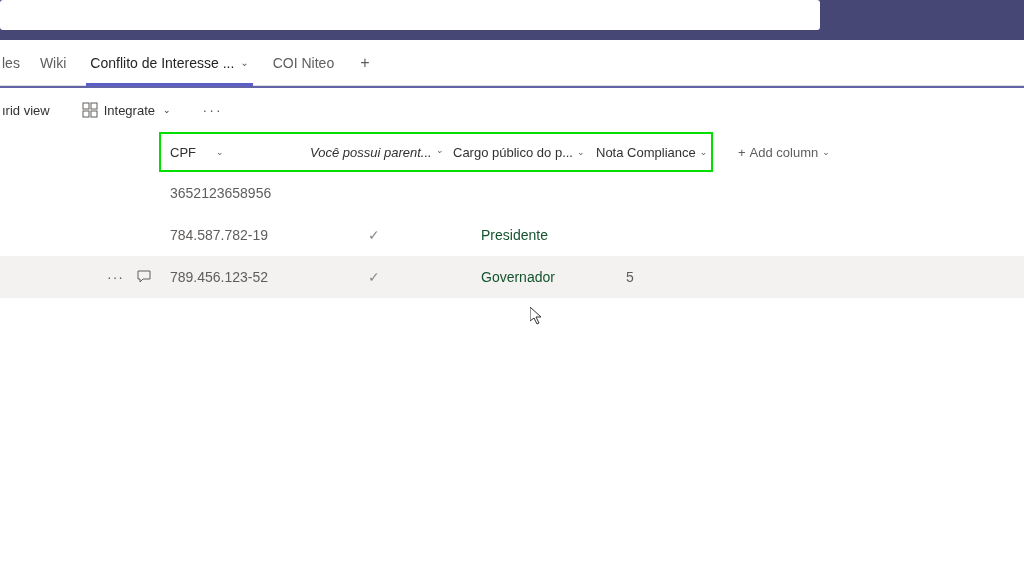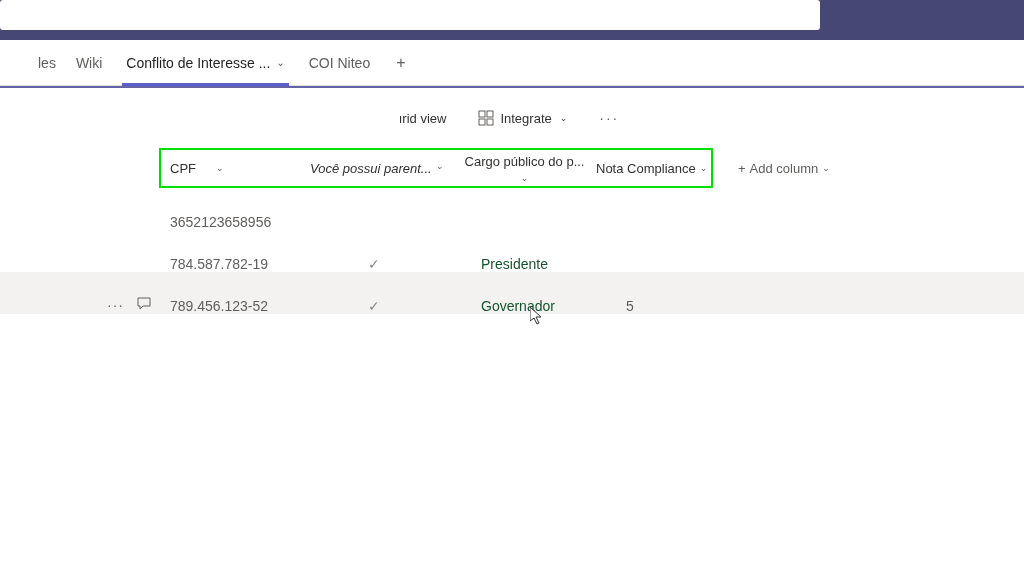--- a/index.html
+++ b/index.html
@@ -7,45 +7,45 @@
     
     .top-bar { height: 40px; background: #464775; width: 100%; }
     .search-container { height: 30px; background: #fff; position: absolute; top: 0; left: 0; width: 820px; border-radius: 3px; }
     
     .tabs-row { display: flex; align-items: center; height: 46px; padding-left: 0px; border-bottom: 1px solid #e1dfdd; gap: 0; font-size: 14px; color: #605e5c; }
     .tab-item { padding: 0 12px; height: 46px; display: flex; align-items: center; cursor: pointer; position: relative; }
     .tab-item.active { color: #242424; font-weight: 400; align-items: center; }
     .tab-item.active::after { content: ''; position: absolute; bottom: 0; left: 8px; right: 8px; height: 3px; background: #5b5fc7; }
     .tab-chevron { margin-left: 6px; font-size: 10px; color: #605e5c; }
     .tab-add { padding: 0 14px; font-size: 16px; color: #605e5c; cursor: pointer; }
-    .tab-partial { padding-right: 8px; padding-left: 2px; margin-left: 36px; }
+    .tab-partial { padding-right: 8px; padding-left: 2px; }
     
     .purple-divider { height: 2px; background: #6264a7; }
     
-    .toolbar { height: 60px; display: flex; align-items: center; padding-left: 0; font-size: 13px; color: #323130; gap: 16px; justify-content: center; }
+    .toolbar { height: 44px; display: flex; align-items: center; padding-left: 0; font-size: 13px; color: #323130; gap: 16px; }
     .toolbar-item { display: flex; align-items: center; gap: 6px; padding: 0 8px; cursor: pointer; }
     .toolbar-item.partial { padding-left: 2px; }
     .small-chev { font-size: 9px; margin-left: 2px; }
     .more-dots { letter-spacing: 2px; font-size: 14px; color: #605e5c; }
     .grid-icon { display: inline-flex; }
     
     .table-area { padding-left: 0; position: relative; }
     .highlight-box { position: absolute; left: 159px; top: 0px; width: 554px; height: 40px; border: 2px solid #00e000; pointer-events: none; z-index: 10; }
     
     .header-row { display: flex; height: 40px; align-items: center; font-size: 13px; color: #323130; }
     .col-spacer { width: 170px; flex-shrink: 0; }
     .col-cpf { width: 140px; display: flex; align-items: center; gap: 20px; padding-left: 0; }
     .col-parent { width: 143px; display: flex; gap: 4px; font-style: italic; }
-    .col-cargo { width: 143px; display: flex; align-items: center; gap: 4px; flex-direction: column; }
+    .col-cargo { width: 143px; display: flex; align-items: center; gap: 4px; }
     .col-nota { width: 122px; display: flex; align-items: center; gap: 4px; }
     .col-add { display: flex; align-items: center; gap: 4px; color: #605e5c; padding-left: 20px; }
     .hdr-chev { font-size: 9px; color: #605e5c; }
     .add-plus { font-size: 13px; color: #605e5c; }
     
-    .data-row { display: flex; height: 42px; align-items: flex-end; font-size: 14px; color: #323130; }
+    .data-row { display: flex; height: 42px; align-items: center; font-size: 14px; color: #323130; }
     .data-row.hover { background: #f3f2f1; }
     .row-actions { width: 170px; display: flex; align-items: center; justify-content: flex-end; gap: 12px; padding-right: 18px; }
     .row-dots { font-size: 14px; color: #605e5c; letter-spacing: 1px; cursor: pointer; }
     .row-comment { cursor: pointer; }
     .cell-cpf { width: 140px; color: #605e5c; }
     .cell-check { width: 143px; display: flex; align-items: center; padding-left: 58px; color: #605e5c; }
     .cell-cargo { width: 143px; padding-left: 28px; color: #14532d; }
     .cell-nota { width: 122px; padding-left: 30px; color: #605e5c; }
     
     .checkmark { font-size: 14px; color: #8a8886; }

